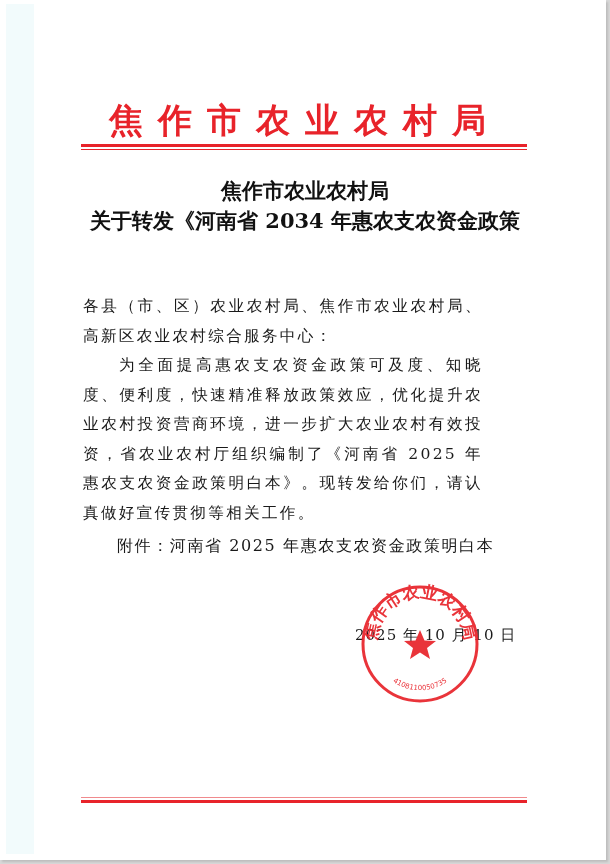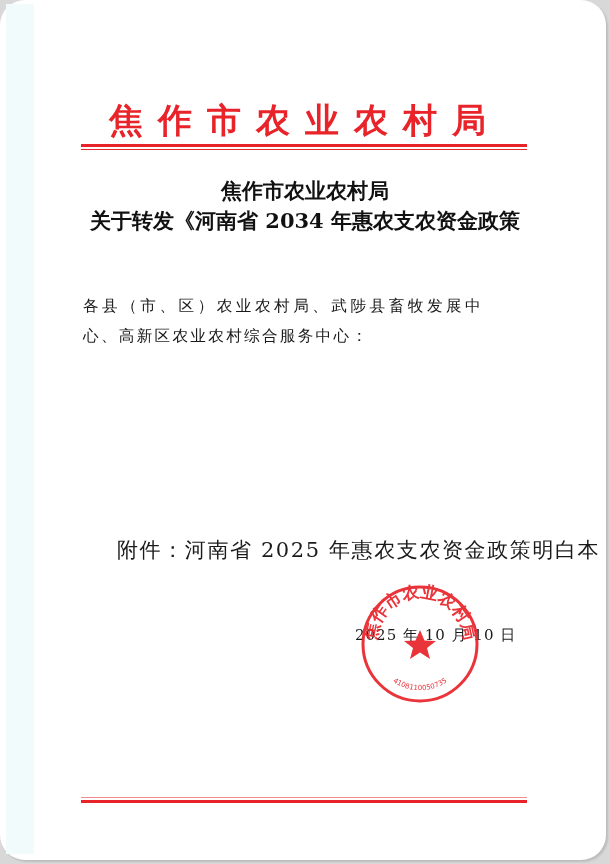--- a/index.html
+++ b/index.html
@@ -4,21 +4,20 @@
 <style>
   html, body { margin: 0; padding: 0; }
   body {
     width: 610px; height: 864px; background: #d8d8d8; position: relative; overflow: hidden;
     font-family: "DejaVu Serif", serif;
   }
   .page {
     position: absolute; left: 0; top: 0; width: 606px; height: 860px;
     background: #ffffff;
     box-shadow: 2px 2px 2px #bdbdbd;
-    border-radius: 25px;
   }
   .page-tint {
     position: absolute; left: 6px; top: 4px; width: 28px; height: 850px;
     background: #f2fbfc;
   }
   .masthead {
     position: absolute; left: 80px; top: 100px; width: 450px; text-align: center;
     color: #e8232a; font-family: "DejaVu Serif", serif; font-weight: bold;
     font-size: 34px; letter-spacing: 15px; line-height: 40px;
   }
@@ -32,21 +31,21 @@
   }
   .body-text {
     position: absolute; left: 83px; top: 292px; width: 400px;
     font-family: "DejaVu Serif", serif; font-size: 15.6px; line-height: 29.5px; color: #1a1a1a;
     letter-spacing: 2.3px;
   }
   .body-text p { margin: 0; text-align: justify; }
   .indent { text-indent: 36px; }
   .attachment {
     position: absolute; left: 117px; top: 536px;
-    font-family: "DejaVu Serif", serif; font-size: 21px; letter-spacing: 1.6px; color: #1a1a1a;
+    font-family: "DejaVu Serif", serif; font-size: 16px; letter-spacing: 1.6px; color: #1a1a1a;
   }
   .date {
     position: absolute; left: 355px; top: 626px; z-index: 2;
     font-family: "DejaVu Serif", serif; font-size: 15px; color: #1a1a1a; letter-spacing: 1px;
   }
   .seal { position: absolute; left: 358px; top: 582px; width: 124px; height: 124px; z-index: 3; opacity: 0.92; }
 </style>
 </head>
 <body>
 
@@ -60,21 +59,22 @@
       <div class="gap"></div>
       <div class="thin"></div>
   </div>
 
   <div class="doc-title">
     <div>焦作市农业农村局</div>
     <div>关于转发《河南省 2034 年惠农支农资金政策</div>
   </div>
 
   <div class="body-text">
-    <p>各县（市、区）农业农村局、武陟县畜牧发展中心、高新区农业农村综合服务中心：</p>
+    <p>各县（市、区）农业农村局、焦作市农业农村局、高新区农业农村综合服务中心：</p>
+    <p class="indent">为全面提高惠农支农资金政策可及度、知晓度、便利度，快速精准释放政策效应，优化提升农业农村投资营商环境，进一步扩大农业农村有效投资，省农业农村厅组织编制了《河南省 2025 年惠农支农资金政策明白本》。现转发给你们，请认真做好宣传贯彻等相关工作。</p>
   </div>
 
   <div class="attachment">附件：河南省 2025 年惠农支农资金政策明白本</div>
 
   <div class="date">2025 年 10 月 10 日</div>
 
   <svg class="seal" viewBox="0 0 124 124">
     <defs>
       <path id="arcTop" d="M 22 78 A 44 44 0 1 1 102 78" fill="none"></path>
       <path id="arcBot" d="M 30 96 A 48 48 0 0 0 94 96" fill="none"></path>

